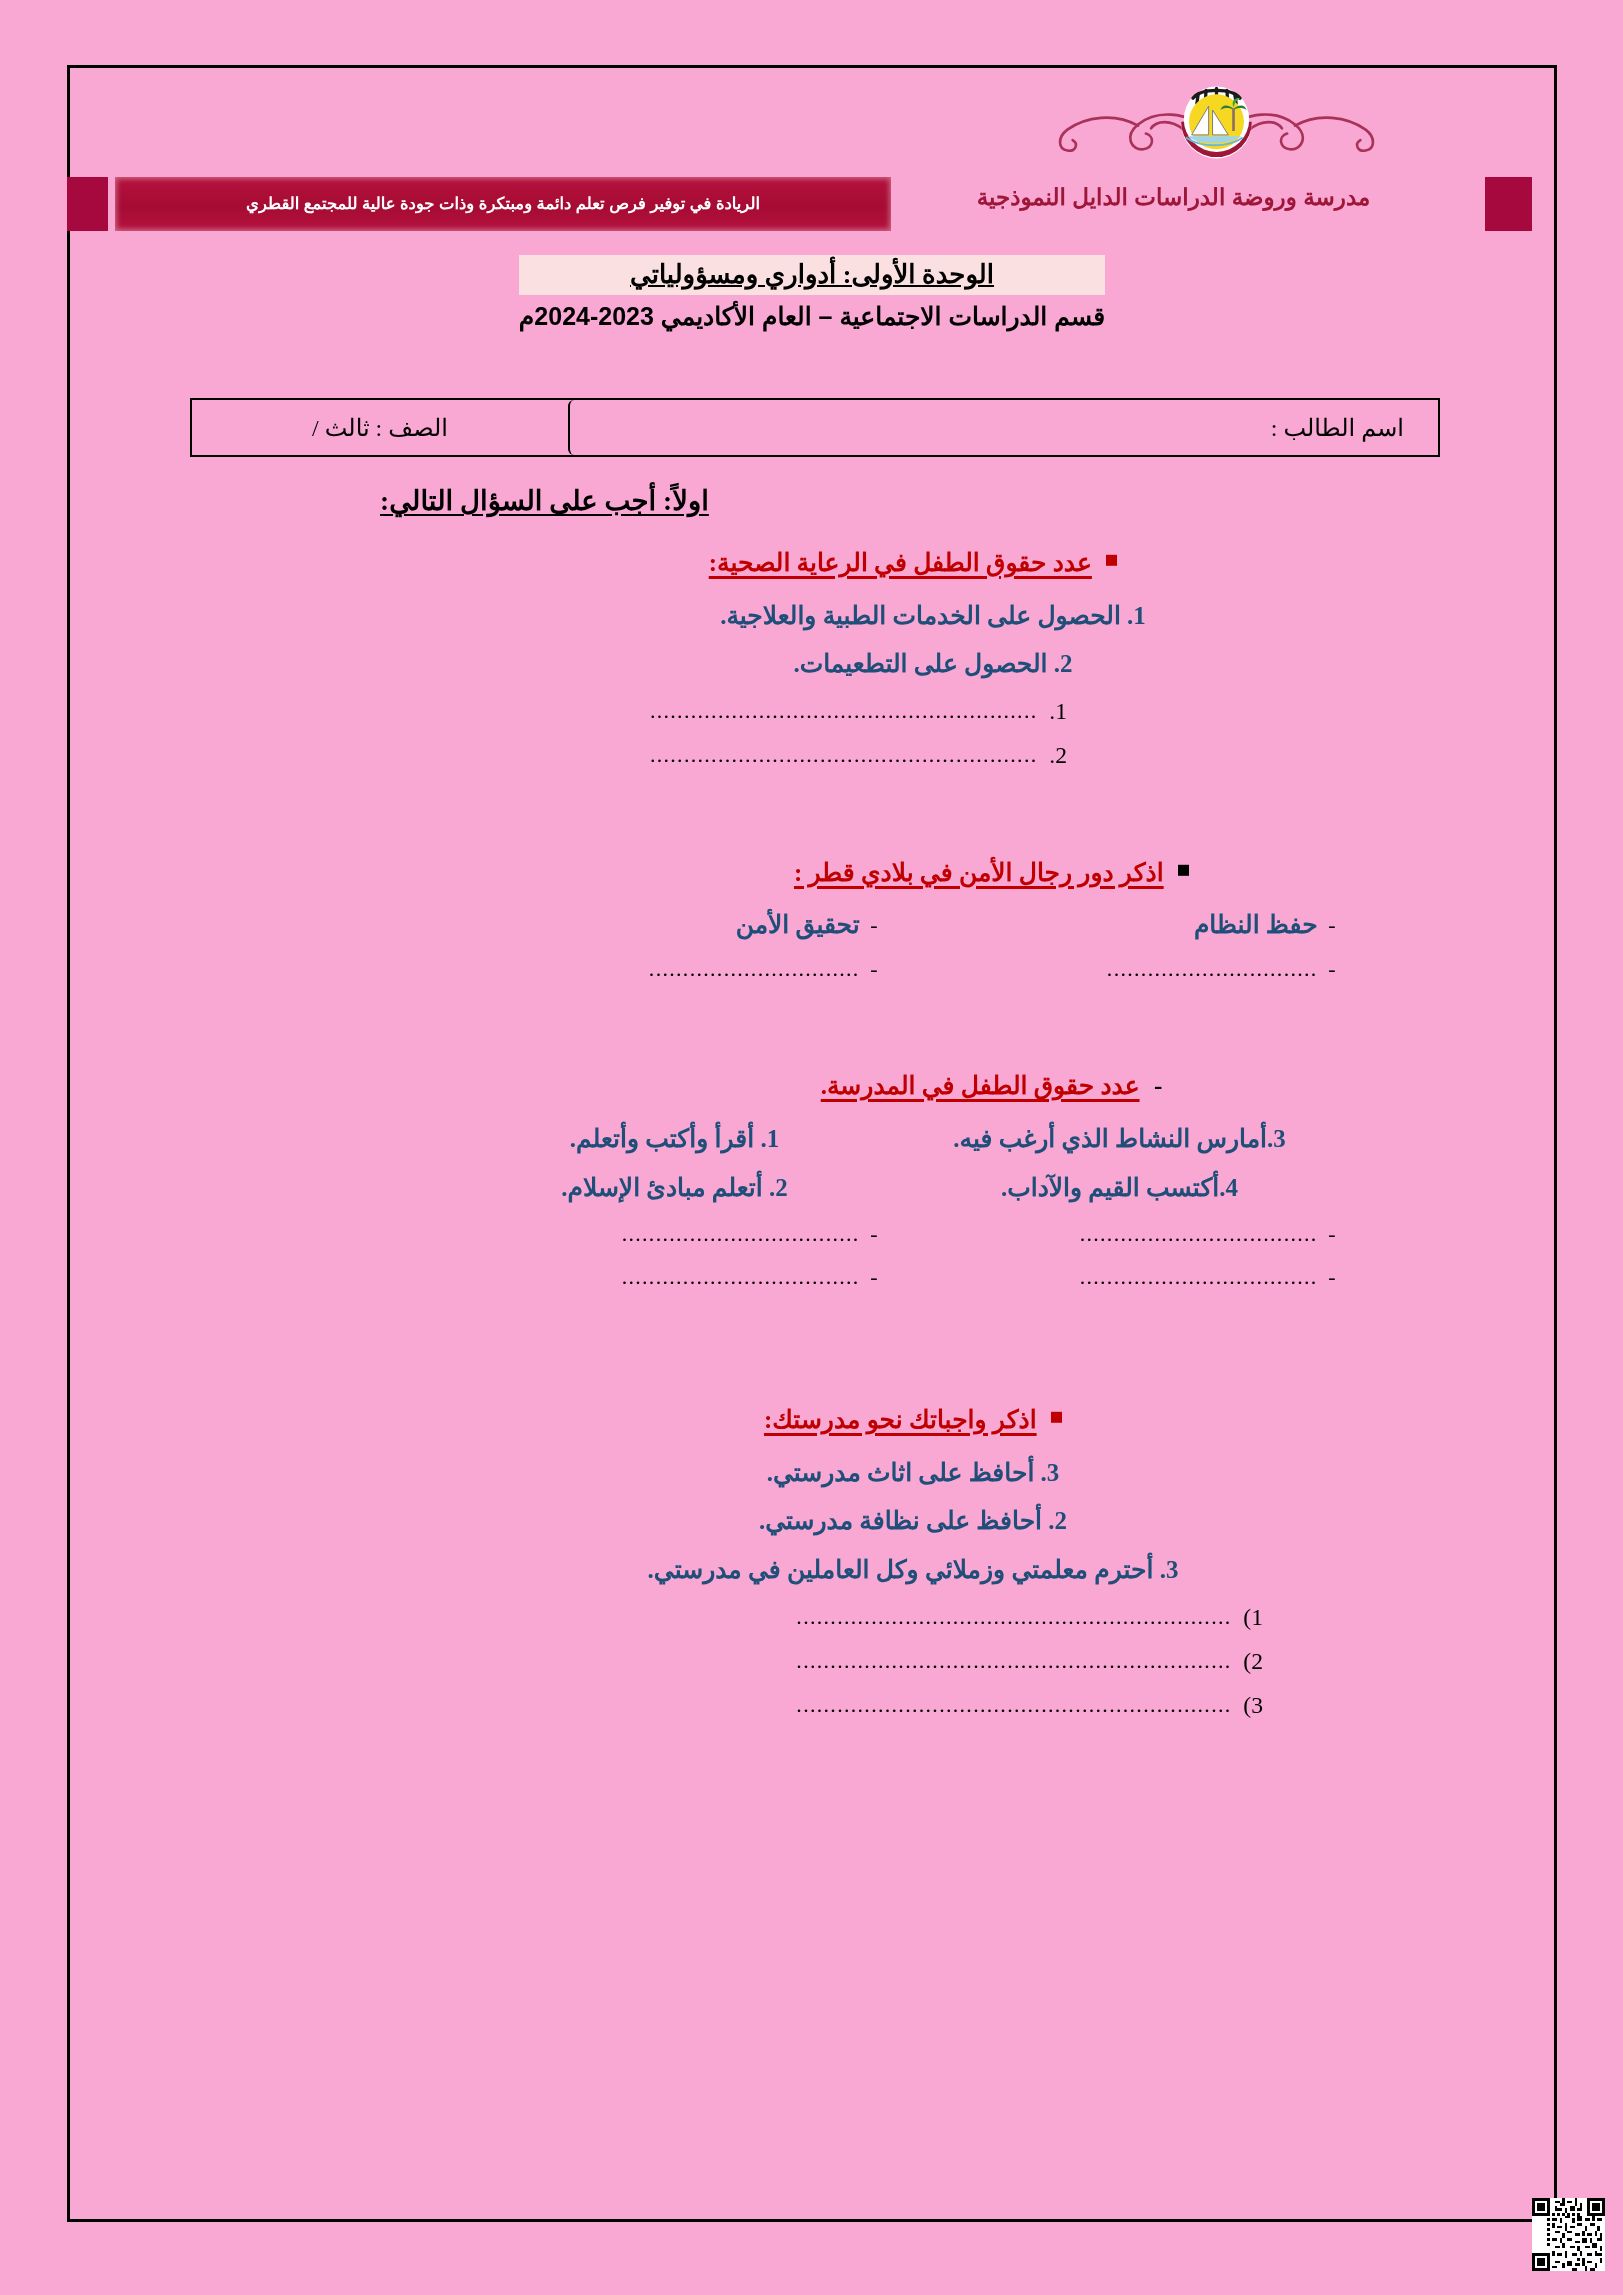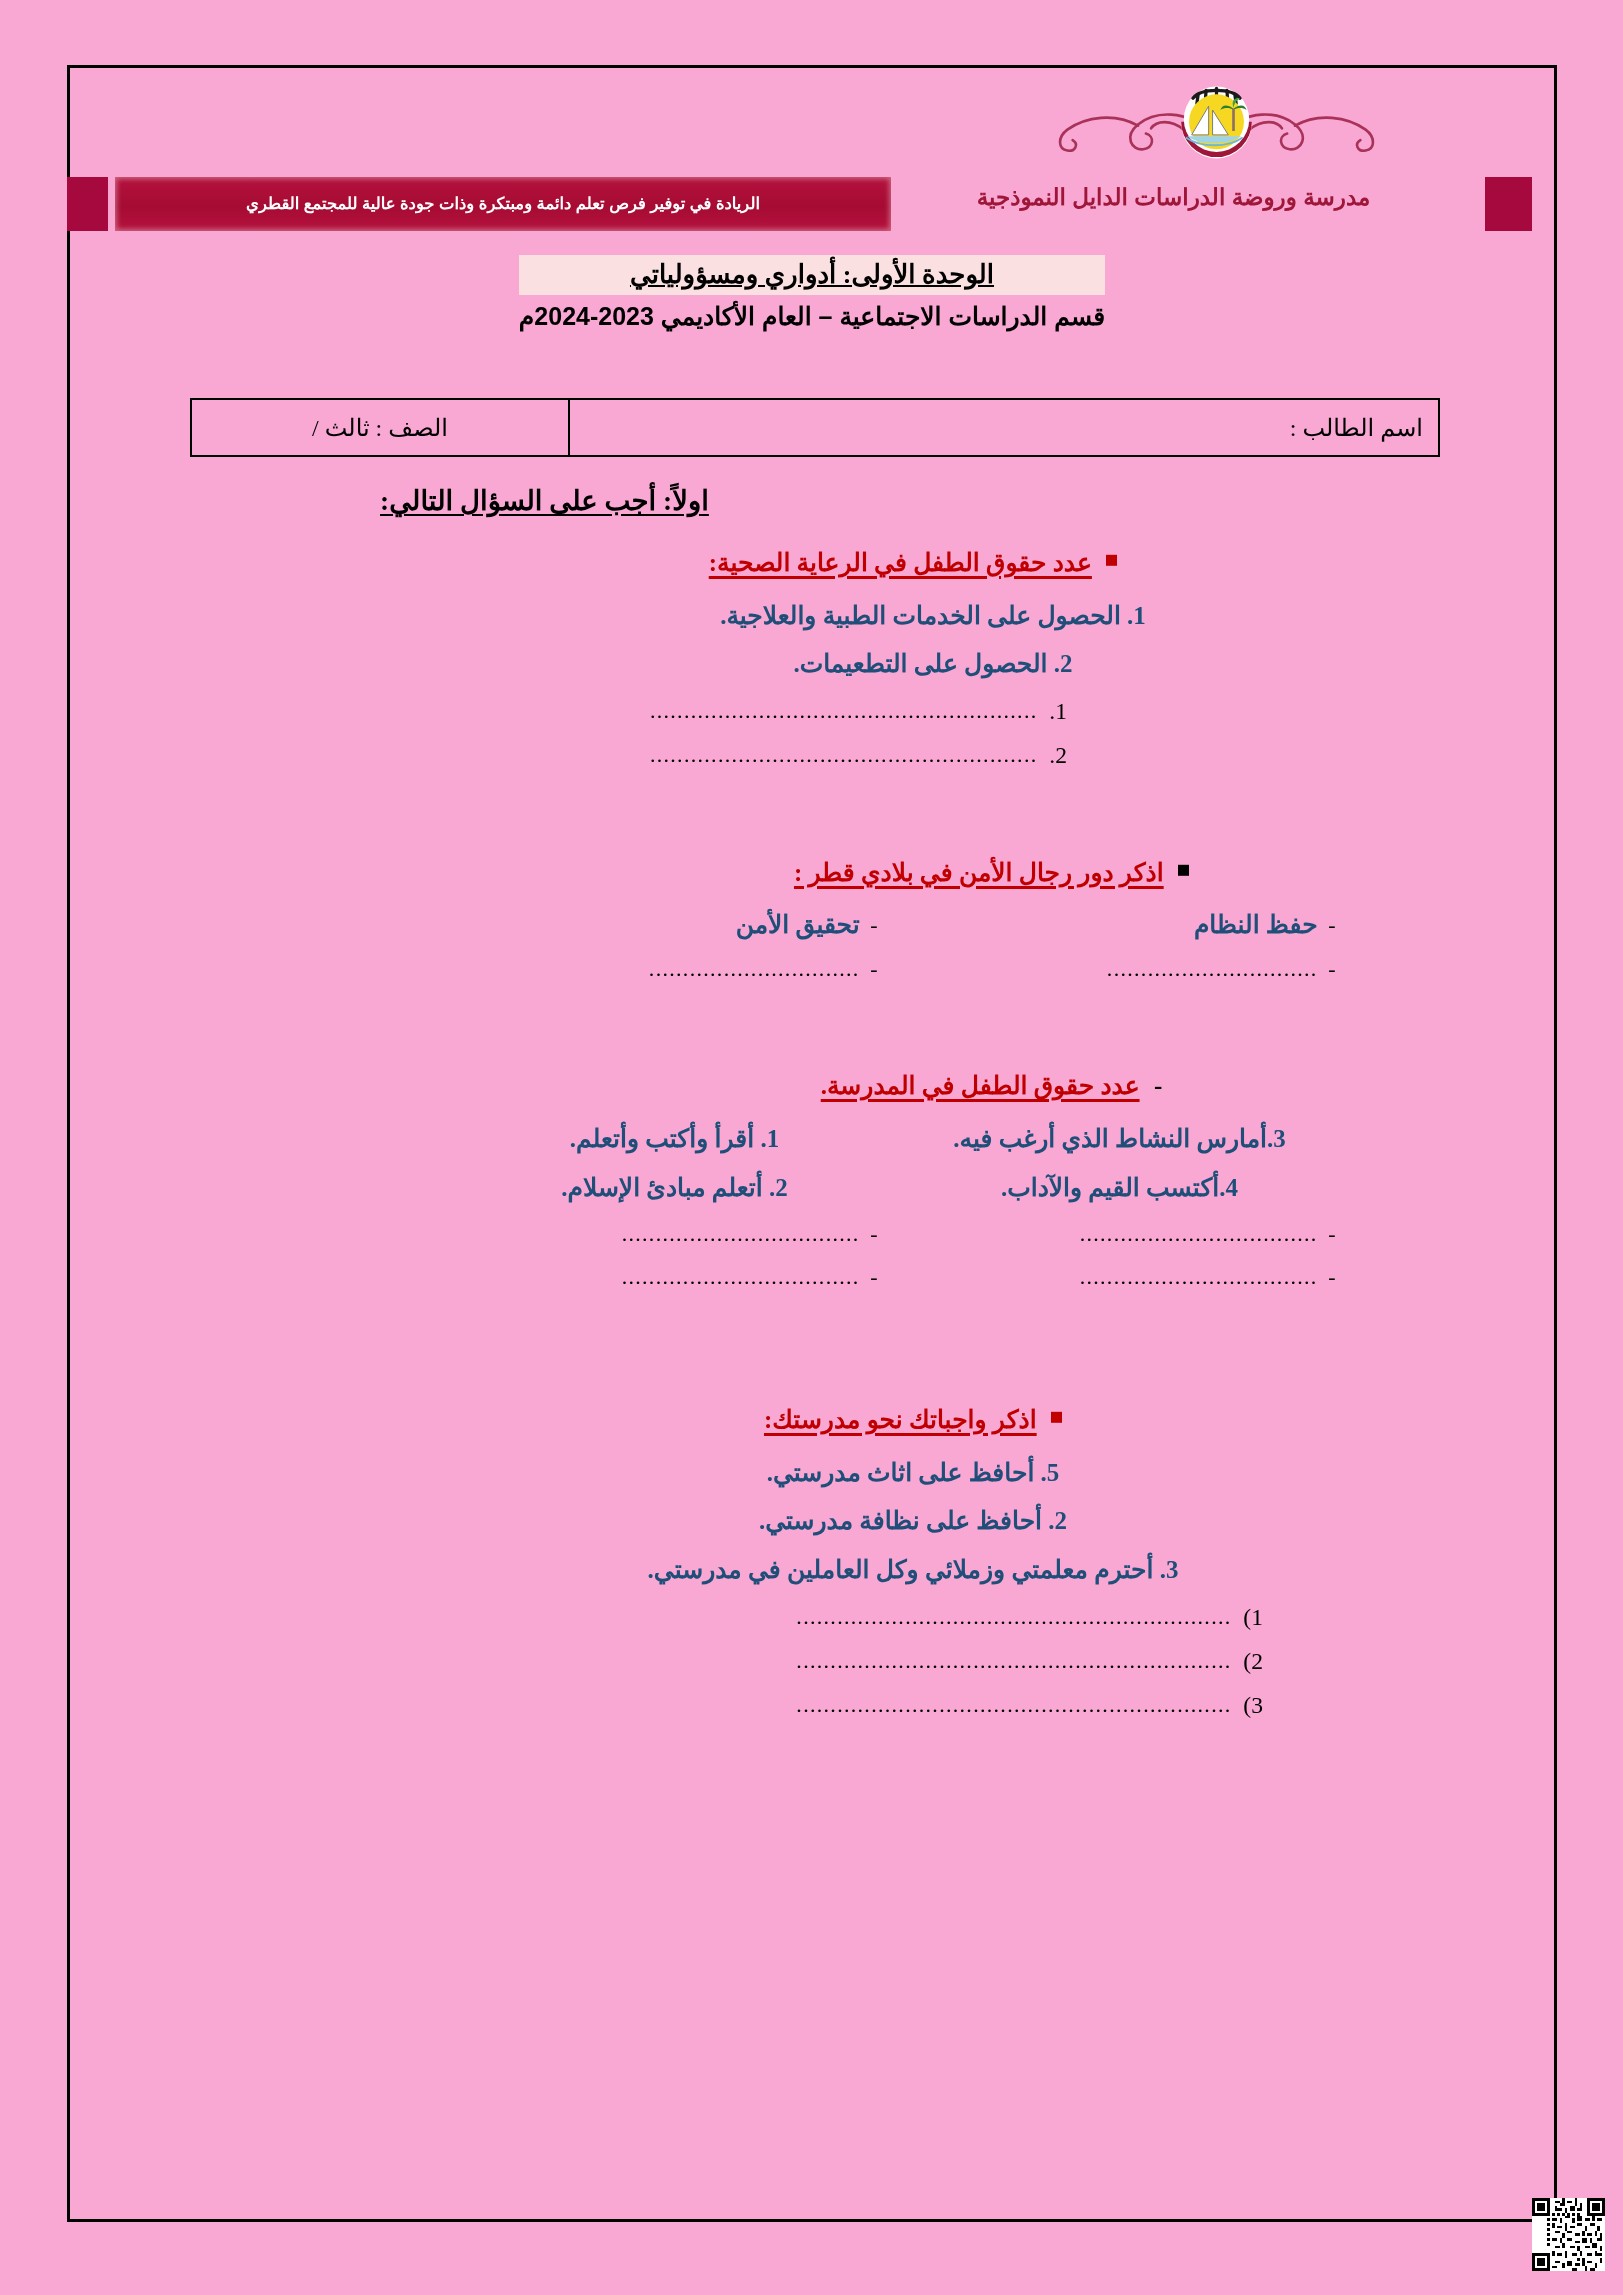--- a/index.html
+++ b/index.html
@@ -164,22 +164,23 @@
     direction: rtl;
   }
   .info-cell {
     display: flex;
     align-items: center;
     box-sizing: border-box;
   }
   .cell-name {
     flex: 0 0 870px;
     justify-content: flex-start;
-    padding-right: 15px;
+    padding-right: 34px;
     border-left: 2.6px solid #000000;
+    border-radius: 6px;
   }
   .cell-class {
     flex: 1 1 auto;
     justify-content: center;
   }
   .info-label {
     font-family: "Liberation Serif", serif;
     font-size: 24px;
     color: #000000;
   }
@@ -497,21 +498,21 @@
       </div>
     </div>
 
     <div class="spacer-lg"></div>
 
     <div class="q-block">
       <div class="q-head">
         <span class="bullet-sq"></span>
         <span class="q-text">اذكر واجباتك نحو مدرستك:</span>
       </div>
-      <div class="ans ans-line shift-more">5.  أحافظ على اثاث مدرستي.</div>
+      <div class="ans ans-line shift-more">3.  أحافظ على اثاث مدرستي.</div>
       <div class="ans ans-line shift-more">2.  أحافظ على نظافة مدرستي.</div>
       <div class="ans ans-line shift-more">3.  أحترم معلمتي وزملائي وكل العاملين في مدرستي.</div>
 
       <div class="blank-row wide">
         <span class="blank-num">1)</span>
         <span class="dots">................................................................</span>
       </div>
       <div class="blank-row wide">
         <span class="blank-num">2)</span>
         <span class="dots">................................................................</span>

